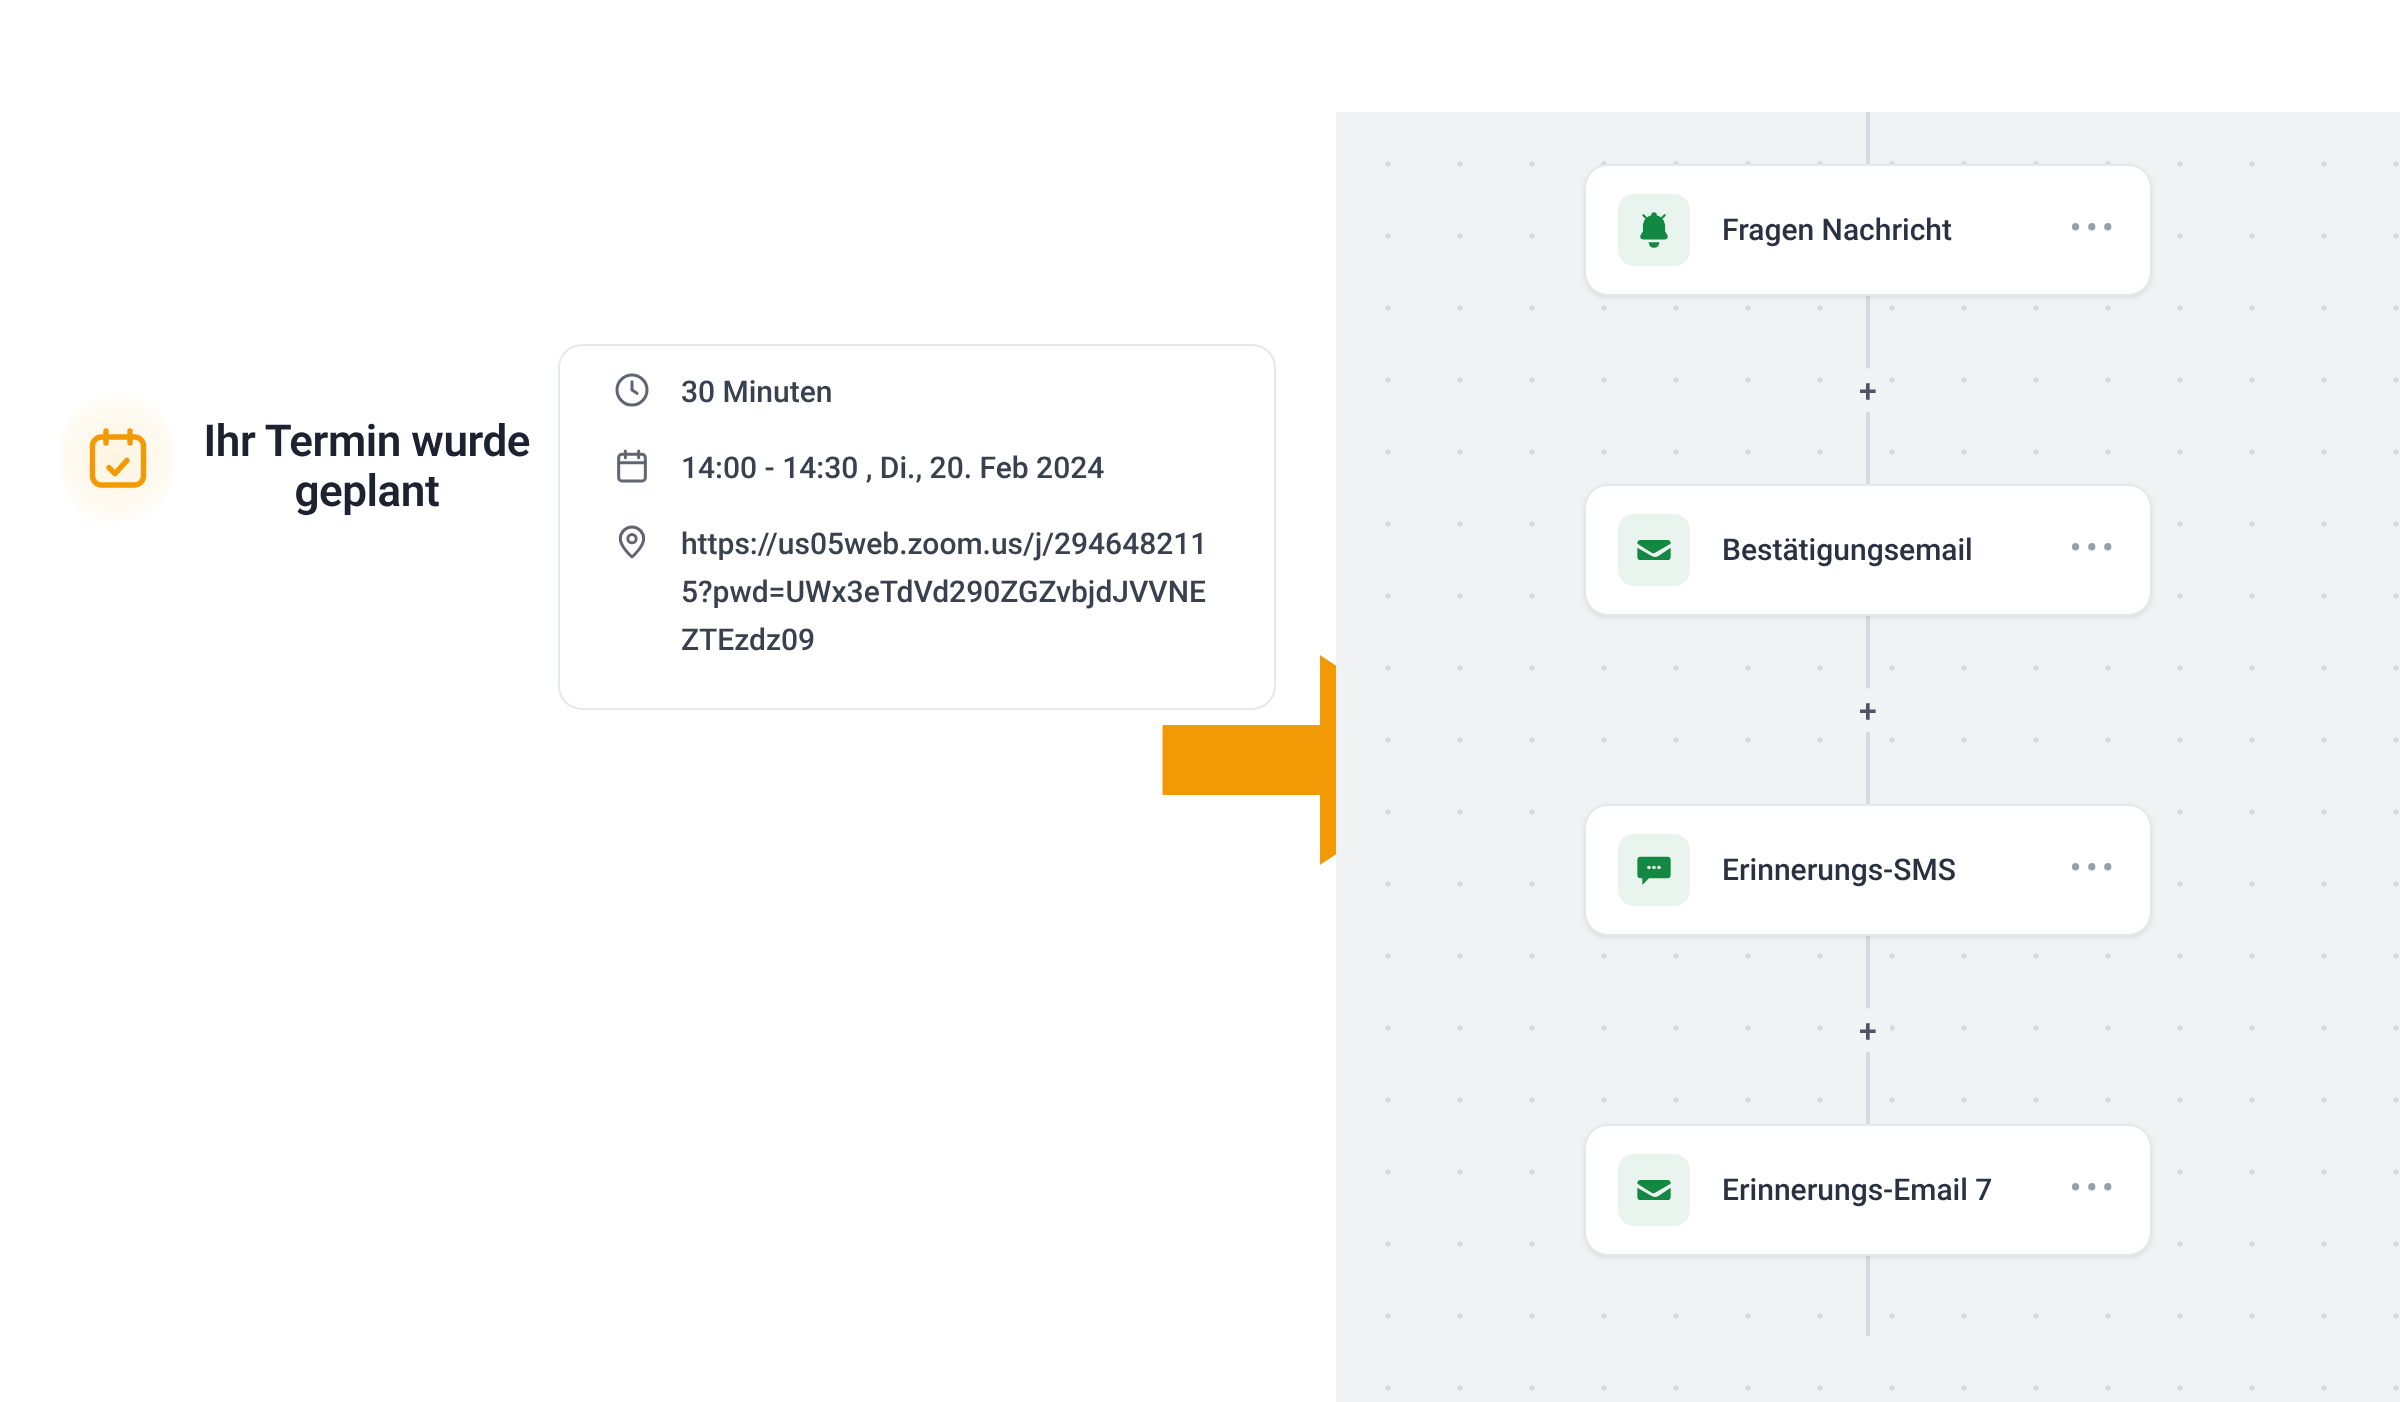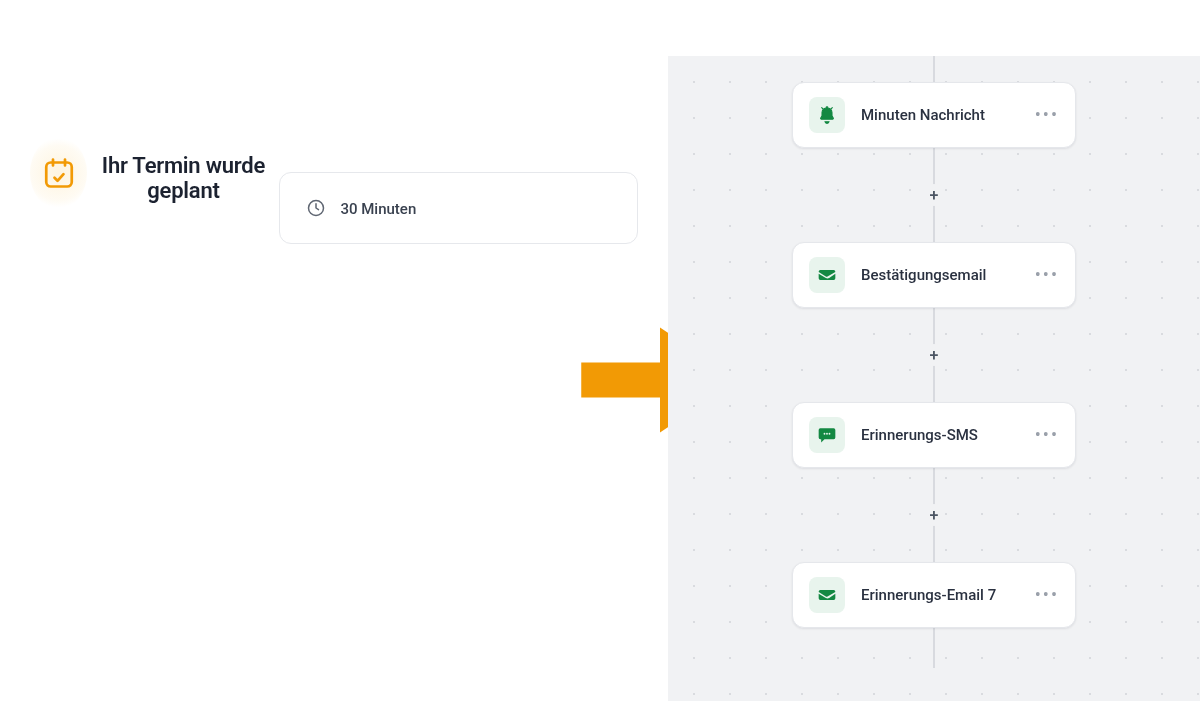--- a/index.html
+++ b/index.html
@@ -8,21 +8,21 @@
 
 .left-pane { position: absolute; left: 0; top: 0; width: 668px; height: 701px; background: #fff; }
 .confirm-wrap { position: absolute; left: 30px; right: 30px; top: 130px; display: flex; align-items: center; }
 
 .cal-badge { width: 72px; height: 72px; border-radius: 50%; background: radial-gradient(circle, rgba(247,178,26,0.14) 0%, rgba(247,178,26,0.05) 60%, rgba(247,178,26,0) 75%); display: flex; align-items: center; justify-content: center; margin-bottom: 28px; }
 .cal-badge svg { width: 36px; height: 36px; }
 
 h1.confirm-title { font-size: 22px; font-weight: 600; color: #1c2230; letter-spacing: -0.01em; margin-bottom: 18px; text-align: center; }
 p.confirm-sub { font-size: 15px; color: #6b7280; text-align: center; line-height: 1.5; }
 
-.details-card { margin: 42px auto 0; width: 436px; border: 1px solid #e6e8ec; border-radius: 12px; background: #fff; padding: 24px 26px 22px; box-shadow: 0 0 0 rgba(0,0,0,0); }
+.details-card { margin: 42px auto 0; width: 436px; border: 1px solid #e6e8ec; border-radius: 12px; background: #fff; padding: 11px 26px 22px; box-shadow: 0 0 0 rgba(0,0,0,0); }
 .detail-row { display: flex; align-items: flex-start; gap: 14px; color: #39414f; font-size: 15px; font-weight: 500; line-height: 1.6; }
 .detail-row + .detail-row { margin-top: 14px; }
 .detail-row .ico { flex: 0 0 20px; width: 20px; height: 20px; color: #5f6672; margin-top: 1px; }
 .detail-row .txt { word-break: break-all; }
 
 
 .big-arrow { position: absolute; left: 570px; top: 310px; width: 180px; height: 140px; color: #f29a05; }
 .big-arrow svg { width: 100%; height: 100%; }
 
 
@@ -59,41 +59,59 @@
     <div class="details-card">
       <div class="detail-row">
         <span class="ico">
           <svg viewBox="0 0 24 24" fill="none" stroke="currentColor" stroke-width="1.8" stroke-linecap="round" stroke-linejoin="round">
               <circle cx="12" cy="12" r="9"></circle>
               <path d="M12 7v5l3 2"></path>
             </svg>
         </span>
         <span class="txt">30 Minuten</span>
       </div>
+      <div class="detail-row">
+        <span class="ico">
+          <svg viewBox="0 0 24 24" fill="none" stroke="currentColor" stroke-width="1.8" stroke-linecap="round" stroke-linejoin="round">
+              <rect x="4" y="5" width="16" height="16" rx="2"></rect>
+              <path d="M8 3v4M16 3v4M4 10h16"></path>
+            </svg>
+        </span>
+        <span class="txt">14:00 - 14:30 , Di., 20. Feb 2024</span>
+      </div>
+      <div class="detail-row">
+        <span class="ico">
+          <svg viewBox="0 0 24 24" fill="none" stroke="currentColor" stroke-width="1.8" stroke-linecap="round" stroke-linejoin="round">
+              <path d="M12 21s-7-6.2-7-11a7 7 0 1 1 14 0c0 4.8-7 11-7 11z"></path>
+              <circle cx="12" cy="10" r="2.5"></circle>
+            </svg>
+        </span>
+        <span class="txt">https://us05web.zoom.us/j/2946482115?pwd=UWx3eTdVd290ZGZvbjdJVVNEZTEzdz09</span>
+      </div>
     </div>
   </div>
 </div>
 
 <div class="big-arrow">
   <svg viewBox="0 0 100 80" fill="currentColor">
     <path d="M5 30 h45 v-20 l45 30 -45 30 v-20 h-45 z"></path>
   </svg>
 </div>
 
 <div class="right-pane">
   <div class="flow">
     <div class="flow-line-full"></div>
 
     <div class="wf-card">
       <span class="wf-ico">
         <svg viewBox="0 0 24 24" fill="currentColor">
             <path d="M12 2a1 1 0 0 1 1 1v.6A6 6 0 0 1 18 9v4l1.5 2.5a1 1 0 0 1-.85 1.5H5.35a1 1 0 0 1-.85-1.5L6 13V9a6 6 0 0 1 5-5.4V3a1 1 0 0 1 1-1zm0 20a2.5 2.5 0 0 1-2.45-2h4.9A2.5 2.5 0 0 1 12 22zM7 4.5l-1.4-1.4M17 4.5l1.4-1.4" stroke="currentColor" stroke-width="1.3" stroke-linecap="round" fill="currentColor"></path>
           </svg>
       </span>
-      <span class="wf-label">Minuten Nachricht</span>
+      <span class="wf-label">Fragen Nachricht</span>
       <span class="wf-more">•••</span>
     </div>
 
     <div class="connector">
       <span class="plus"></span>
     </div>
 
     <div class="wf-card">
       <span class="wf-ico">
         <svg viewBox="0 0 24 24" fill="currentColor">

